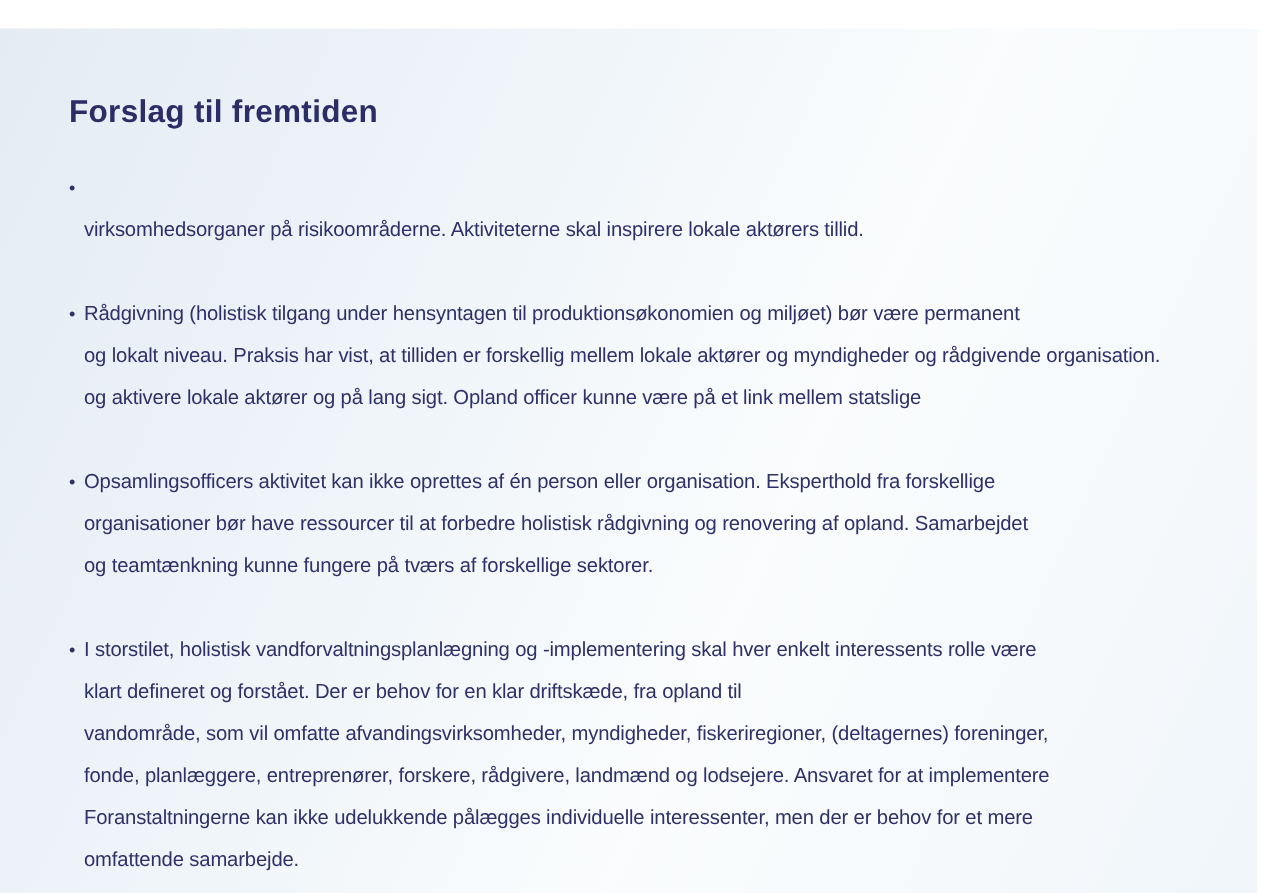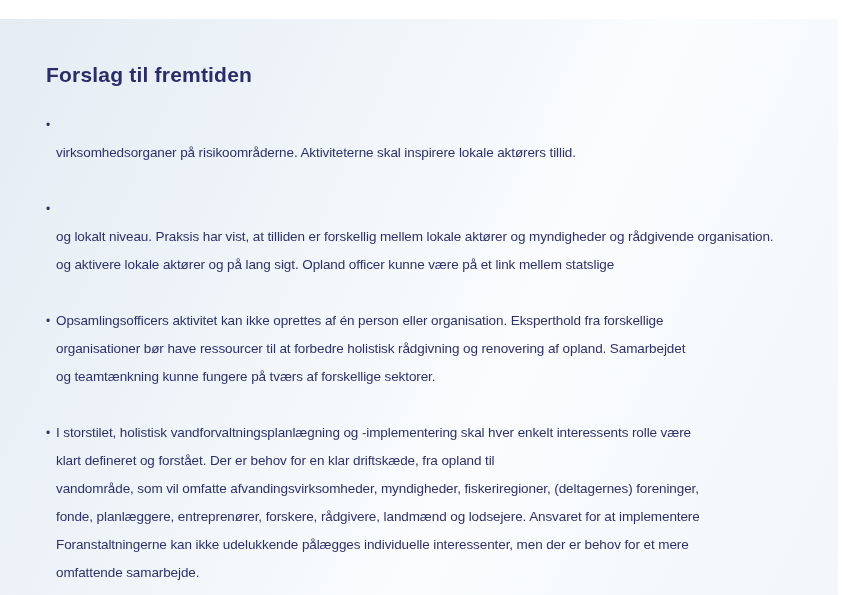--- a/index.html
+++ b/index.html
@@ -83,21 +83,21 @@
   <h1 class="title">Forslag til fremtiden</h1>
 
   <div class="content">
 
     <div class="bullet-group">
       <div class="line"><span class="marker">•</span></div>
       <div class="line"><span>virksomhedsorganer på risikoområderne. Aktiviteterne skal inspirere lokale aktørers tillid.</span></div>
     </div>
 
     <div class="bullet-group">
-      <div class="line"><span class="marker">•</span></div>
+      <div class="line"><span class="marker">•</span><span>Rådgivning (holistisk tilgang under hensyntagen til produktionsøkonomien og miljøet) bør være permanent</span></div>
       <div class="line"><span>og lokalt niveau. Praksis har vist, at tilliden er forskellig mellem lokale aktører og myndigheder og rådgivende organisation.</span></div>
       <div class="line"><span>og aktivere lokale aktører og på lang sigt. Opland officer kunne være på et link mellem statslige</span></div>
     </div>
 
     <div class="bullet-group">
       <div class="line"><span class="marker">•</span><span>Opsamlingsofficers aktivitet kan ikke oprettes af én person eller organisation. Eksperthold fra forskellige</span></div>
       <div class="line"><span>organisationer bør have ressourcer til at forbedre holistisk rådgivning og renovering af opland. Samarbejdet</span></div>
       <div class="line"><span>og teamtænkning kunne fungere på tværs af forskellige sektorer.</span></div>
     </div>
 

